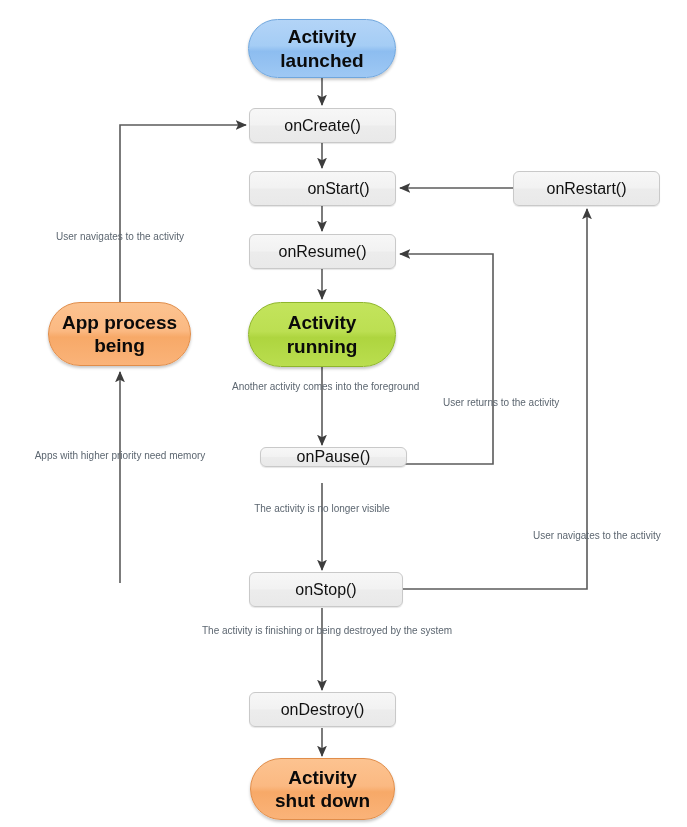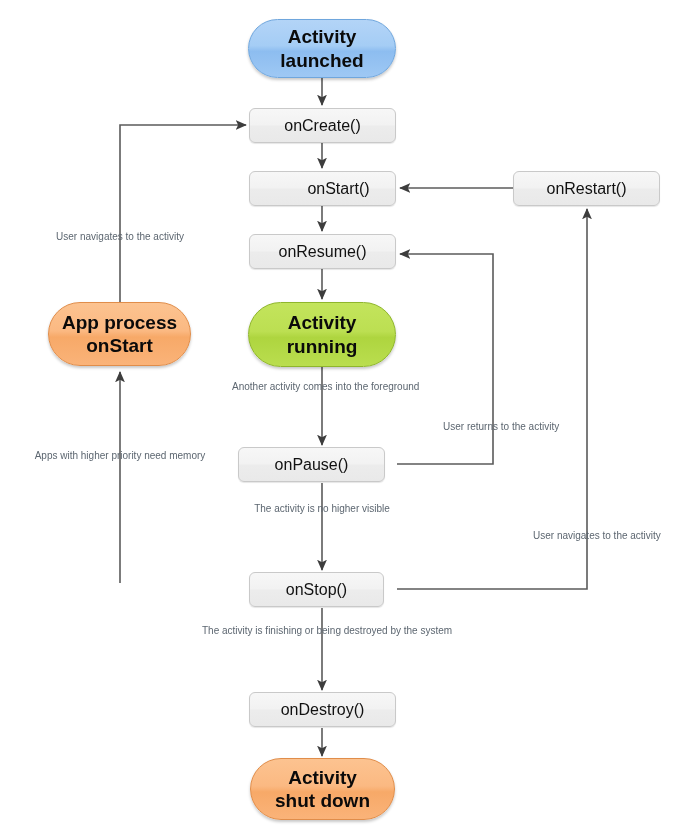--- a/index.html
+++ b/index.html
@@ -132,29 +132,29 @@
   <div class="node state state-green" style="left:248px;top:302px;width:148px;height:65px;">
     <div>
       <span>Activity</span>
       <span>running</span>
     </div>
   </div>
 
   <div class="node state state-orange" style="left:48px;top:302px;width:143px;height:64px;">
     <div>
       <span>App process</span>
-      <span>onStart</span>
-    </div>
-  </div>
-
-  <div class="node cb" style="left:238px;top:447px;width:147px;height:35px;">
+      <span>being</span>
+    </div>
+  </div>
+
+  <div class="node cb" style="left:260px;top:447px;width:147px;height:20px;">
     <span>onPause()</span>
   </div>
 
-  <div class="node cb" style="left:249px;top:572px;width:135px;height:35px;">
+  <div class="node cb" style="left:249px;top:572px;width:154px;height:35px;">
     <span>onStop()</span>
   </div>
 
   <div class="node cb" style="left:249px;top:692px;width:147px;height:35px;">
     <span>onDestroy()</span>
   </div>
 
   <div class="node state state-orange" style="left:250px;top:758px;width:145px;height:62px;">
     <div>
       <span>Activity</span>
@@ -165,33 +165,33 @@
   <div class="note" style="left:55px;top:231px;width:130px;">
     <span>User navigates</span>
     <span>to the activity</span>
   </div>
 
   <div class="note" style="left:232px;top:381px;width:180px;">
     <span>Another activity comes</span>
     <span>into the foreground</span>
   </div>
 
-  <div class="note" style="left:443px;top:421px;width:110px;">
+  <div class="note" style="left:443px;top:397px;width:110px;">
     <span>User returns</span>
     <span>to the activity</span>
   </div>
 
   <div class="note" style="left:27px;top:450px;width:186px;">
     <span>Apps with higher priority</span>
     <span>need memory</span>
   </div>
 
   <div class="note" style="left:247px;top:503px;width:150px;">
     <span>The activity is</span>
-    <span>no higher visible</span>
+    <span>no longer visible</span>
   </div>
 
   <div class="note" style="left:533px;top:530px;width:110px;">
     <span>User navigates</span>
     <span>to the activity</span>
   </div>
 
   <div class="note" style="left:202px;top:625px;width:242px;">
     <span>The activity is finishing or</span>
     <span>being destroyed by the system</span>

